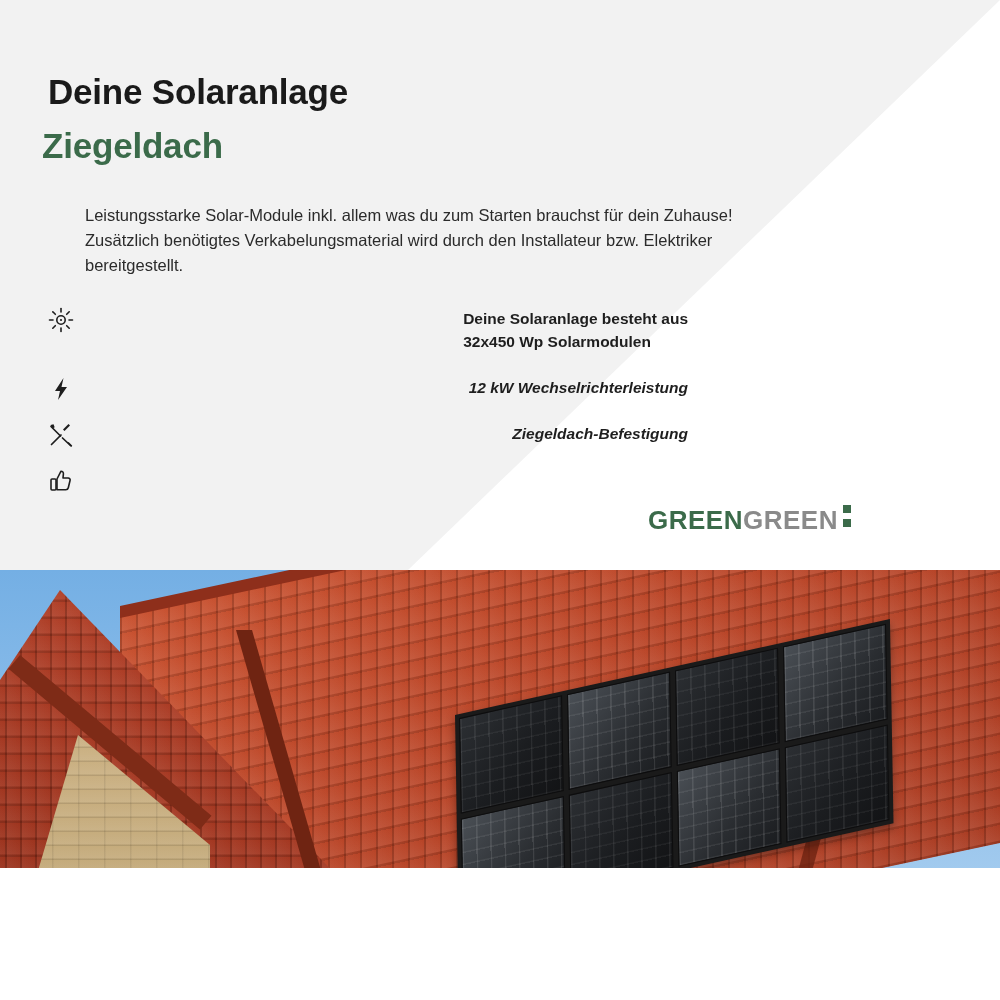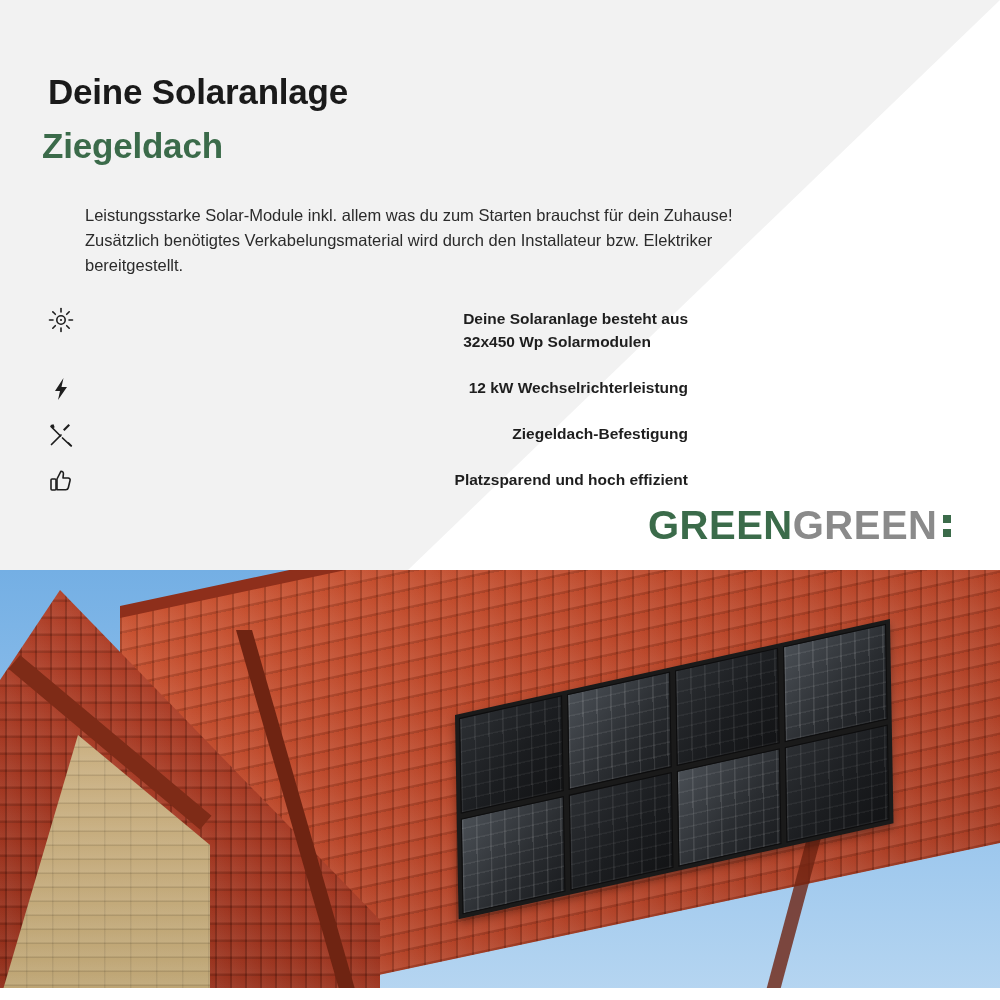--- a/index.html
+++ b/index.html
@@ -4,21 +4,21 @@
 <style>
   * { box-sizing: border-box; margin: 0; padding: 0; }
   html, body {
     width: 1000px; height: 1000px;
     font-family: "Liberation Sans", sans-serif;
     background: #ffffff;
     overflow: hidden;
   }
   .page {
     position: relative;
-    width: 1000px; height: 988px;
+    width: 1000px; height: 868px;
     background: #22c55e;
     overflow: hidden;
   }
 
   
   .top-panel {
     position: absolute;
     left: 0; top: 0;
     width: 1000px; height: 570px;
     background: #f2f2f2;
@@ -82,30 +82,30 @@
   }
   .feature-text {
     font-size: 15.5px;
     font-weight: bold;
     color: #1e1e1e;
     line-height: 23px;
     padding-top: 2px;
     white-space: pre-line;
   }
   .f1 { height: 69px; }
-  .f2, .f3, .f4, .f5 { height: 46px; }
+  .f2, .f3, .f4, .f5 { height: 46px; font-style: italic; }
 
   
   .logo {
     position: absolute;
     left: 648px; top: 503px;
     display: flex;
     align-items: baseline;
     font-weight: bold;
-    font-size: 40px;
+    font-size: 26px;
     letter-spacing: 0.5px;
   }
   .logo .green { color: #3b6b4a; }
   .logo .solar { color: #8a8a8a; }
   .logo .dots {
     display: inline-block;
     margin-left: 5px;
     position: relative;
     width: 9px; height: 26px;
   }
@@ -290,21 +290,20 @@
         <div class="feature-text">Ziegeldach-Befestigung</div>
       </div>
 
       <div class="feature f4">
         <div class="feature-icon">
           <svg width="26" height="26" viewBox="0 0 26 26">
             <path d="M9 11 L13 3.2 c1.6 0 2.6 1.1 2.4 2.6 L15 10 h5.2 c1.3 0 2.2 1.1 1.9 2.3 l-1.8 7.5 c-0.3 1.2 -1.3 2 -2.5 2 H9 z" fill="none" stroke="#1e1e1e" stroke-width="1.6" stroke-linejoin="round"></path>
             <rect x="3" y="11" width="5" height="11" rx="1" fill="none" stroke="#1e1e1e" stroke-width="1.6"></rect>
           </svg>
         </div>
-        <div class="feature-text">Platzsparend und hoch effizient</div>
       </div>
 
 
     </div>
 
     <div class="logo">
       <span class="green">GREEN</span>
       <span class="solar">GREEN</span>
       <span class="dots">
           <i class="d1"></i>

